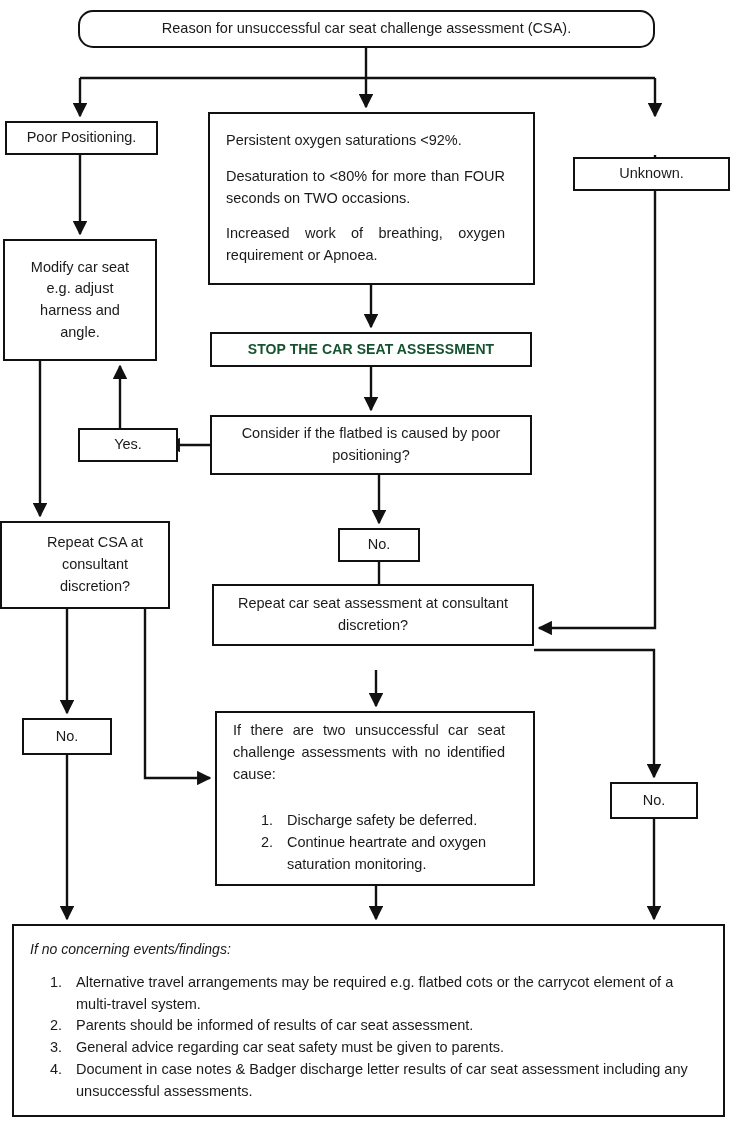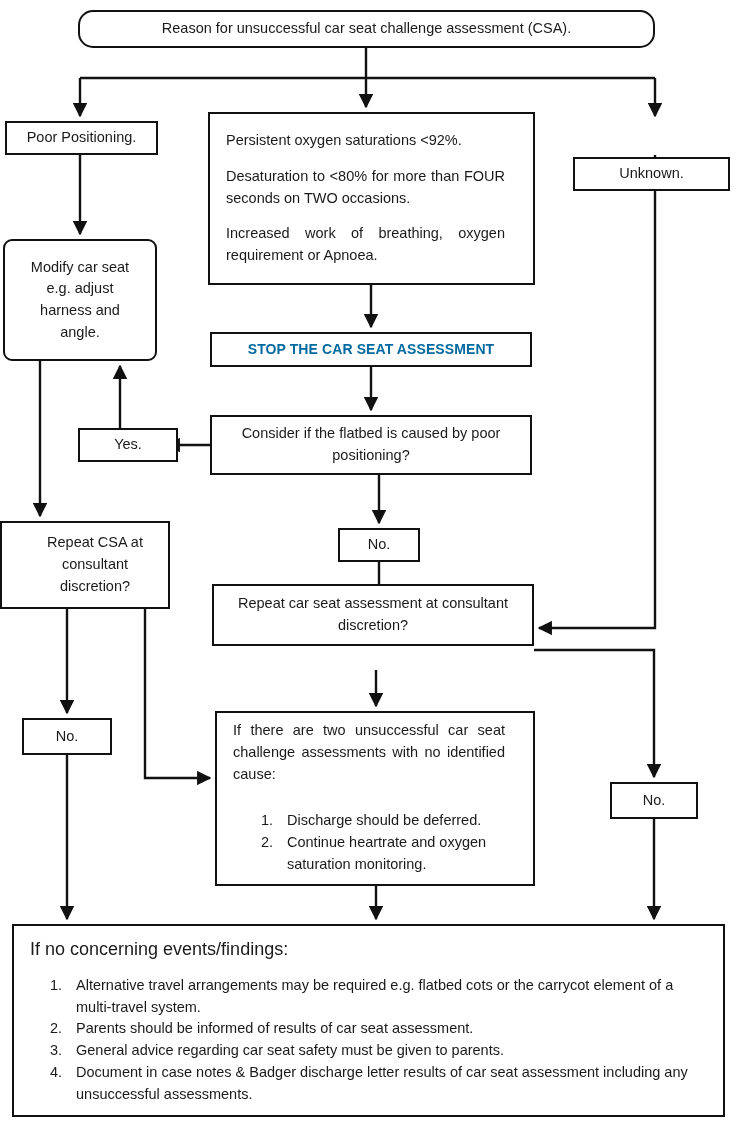--- a/index.html
+++ b/index.html
@@ -35,29 +35,29 @@
     justify-content: center;
     color: #1a1a1a;
     font-size: 14.5px;
     line-height: 1.5;
     z-index: 2;
   }
   .node.center { align-items: center; text-align: center; }
   .node.center .txt { width: 100%; text-align: center; }
   .node.justify { text-align: justify; }
   .pad-s { padding: 4px 8px; }
-  .pad-m { padding: 8px 22px; border-radius: 9px; }
+  .pad-m { padding: 8px 22px; }
   .pad-l { padding: 12px 16px; }
 
   .txt { display: block; }
   .para { margin: 0 12px 14px 0; text-align: justify; text-justify: inter-word; }
   .para:last-child { margin-bottom: 0; }
 
   .stop-text {
-    color: #0369a1;
+    color: #14532d;
     font-weight: bold;
     font-size: 14px;
     letter-spacing: 0.1px;
     text-align: center;
     width: 100%;
   }
 
   ol.numlist {
     margin: 10px 0 0 0;
     padding-left: 44px;
@@ -81,21 +81,21 @@
   #n-consider{ left: 210px; top: 415px; width: 322px; height: 60px; }
   #n-yes    { left: 78px;  top: 428px; width: 100px;  height: 34px; }
   #n-repcsa { left: 0px;   top: 521px; width: 170px; height: 88px; padding-left: 28px; }
   #n-no-mid { left: 338px; top: 528px; width: 82px;  height: 34px; }
   #n-repeat { left: 212px; top: 584px; width: 322px; height: 62px; }
   #n-no-left{ left: 22px;  top: 718px; width: 90px;  height: 37px; }
   #n-two    { left: 215px; top: 711px; width: 320px; height: 175px; }
   #n-no-rgt { left: 610px; top: 782px; width: 88px;  height: 37px; }
   #n-final  { left: 12px;  top: 924px; width: 713px; height: 193px; }
 
-  #n-final .lead { font-size: 18px; }
+  #n-final .lead { font-size: 14px; font-style: italic; }
   #n-final ol.numlist li { margin-bottom: 0px; line-height: 1.5; }
 </style>
 </head>
 <body>
 
 <div id="chart">
 
   <svg id="edges" viewBox="0 0 739 1128" width="739" height="1128" xmlns="http://www.w3.org/2000/svg">
     <defs>
       <marker id="ah" viewBox="0 0 10 10" refX="9" refY="5" markerWidth="6" markerHeight="6" orient="auto-start-reverse">
@@ -190,21 +190,21 @@
     <span class="txt">Repeat car seat assessment at consultant discretion?</span>
   </div>
 
   <div class="node center pad-s" id="n-no-left">
     <span class="txt">No.</span>
   </div>
 
   <div class="node justify pad-l" id="n-two">
     <p class="para">If there are two unsuccessful car seat challenge assessments with no identified cause:</p>
     <ol class="numlist">
-      <li>Discharge should be deferred.</li>
+      <li>Discharge safety be deferred.</li>
       <li>Continue heartrate and oxygen saturation monitoring.</li>
     </ol>
   </div>
 
   <div class="node center pad-s" id="n-no-rgt">
     <span class="txt">No.</span>
   </div>
 
   <div class="node pad-l" id="n-final">
     <p class="lead">If no concerning events/findings:</p>

